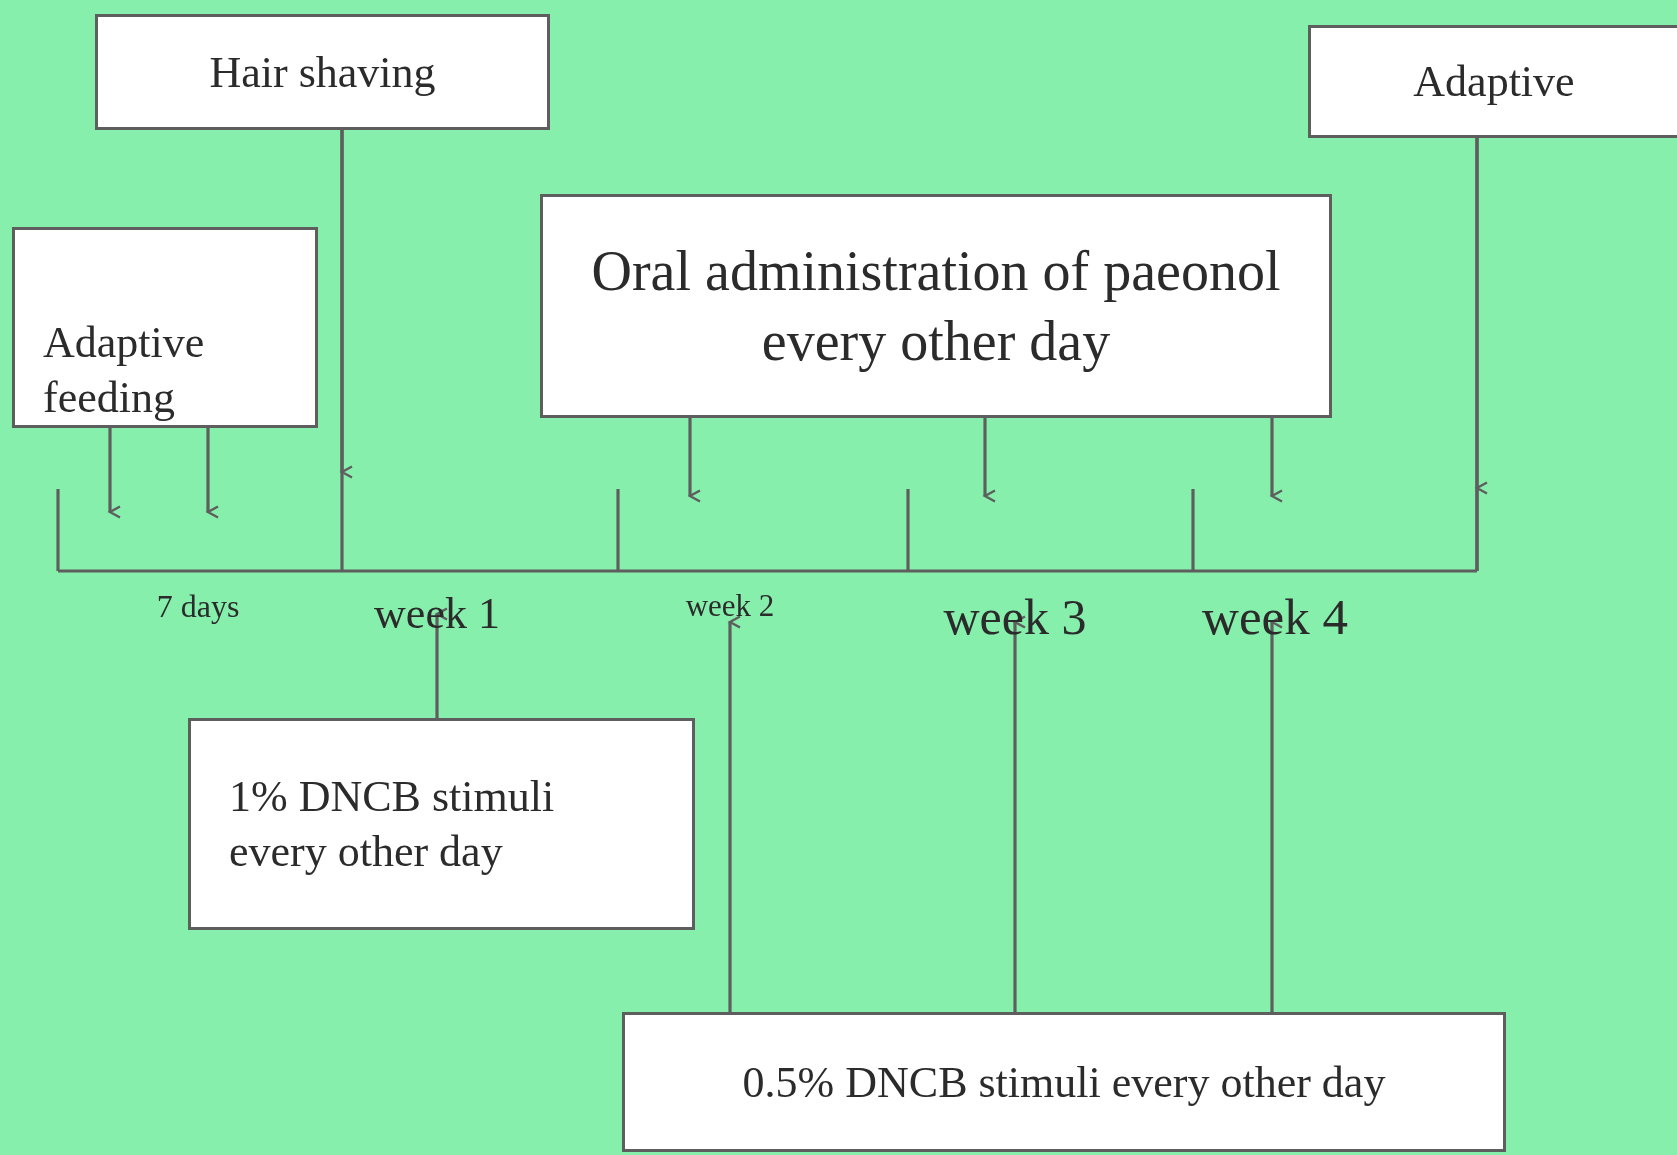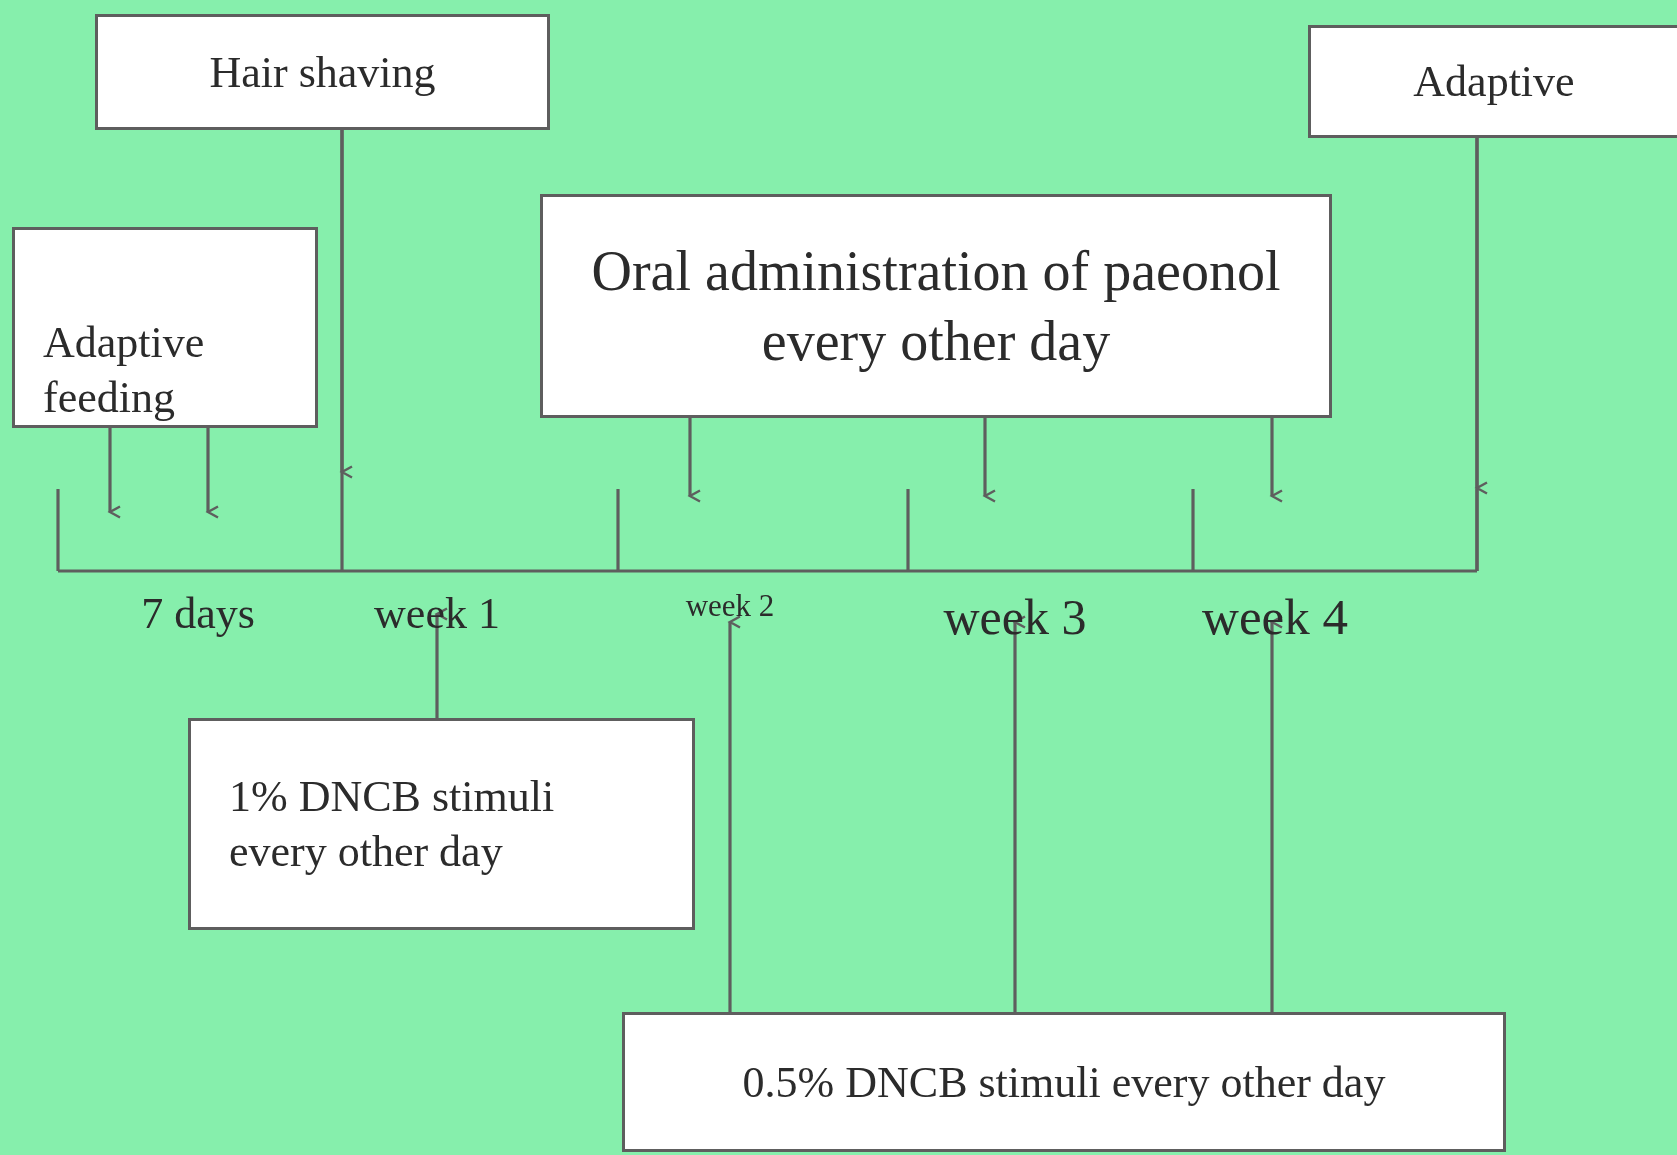--- a/index.html
+++ b/index.html
@@ -129,21 +129,21 @@
       <line x1="437" y1="718" x2="437" y2="614"></line>
     </g>
 
     <g stroke="#5e5e5e" stroke-width="3.2" fill="none" marker-end="url(#arrowup)">
       <line x1="730" y1="1012" x2="730" y2="622"></line>
       <line x1="1015" y1="1012" x2="1015" y2="622"></line>
       <line x1="1272" y1="1012" x2="1272" y2="622"></line>
     </g>
   </svg>
 
-  <div class="axis-label" style="left:108px; top:588px; width:180px; font-size:44px;">7 days</div>
+  <div class="axis-label" style="left:108px; top:588px; width:180px; font-size:32px;">7 days</div>
 
   <div class="axis-label" style="left:347px; top:588px; width:180px; font-size:44px;text-align:center;">week 1</div>
 
   <div class="axis-label" style="left:640px; top:588px; width:180px; font-size:31px;">week 2</div>
 
   <div class="axis-label" style="left:925px; top:588px; width:180px; font-size:50px;">week 3</div>
 
   <div class="axis-label" style="left:1185px; top:588px; width:180px; font-size:51px;">week 4</div>
 
 </div>

